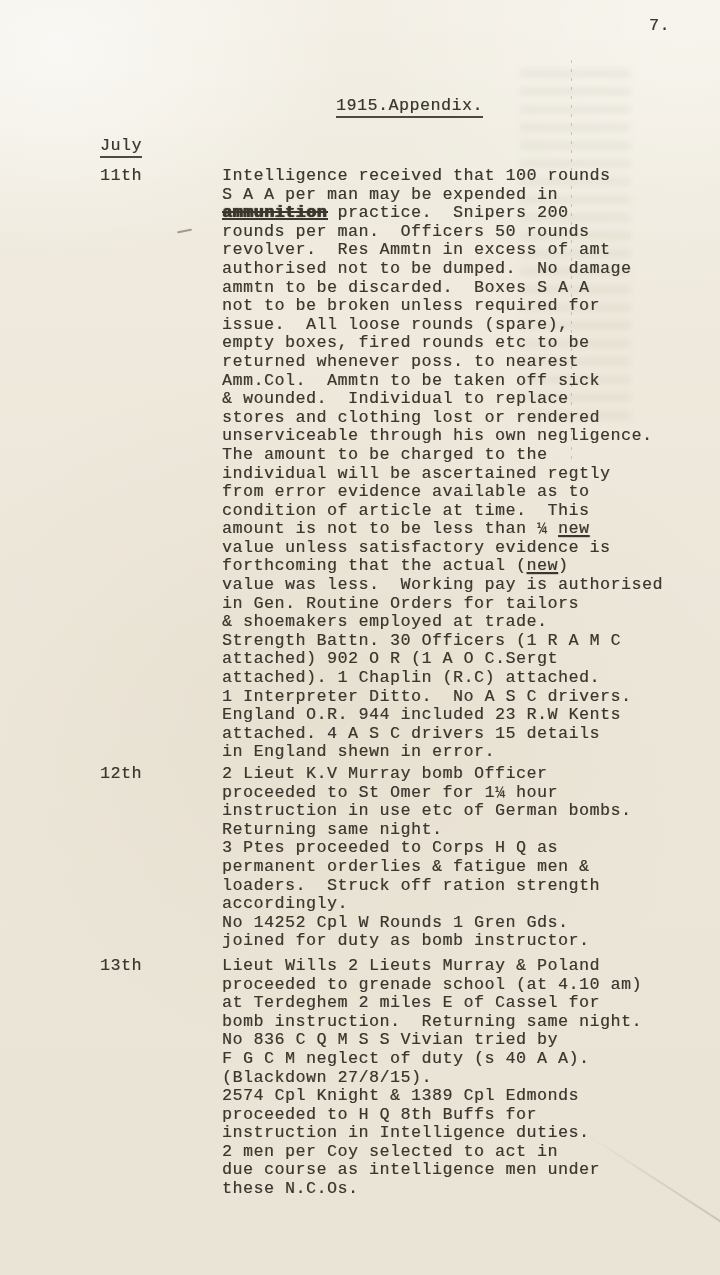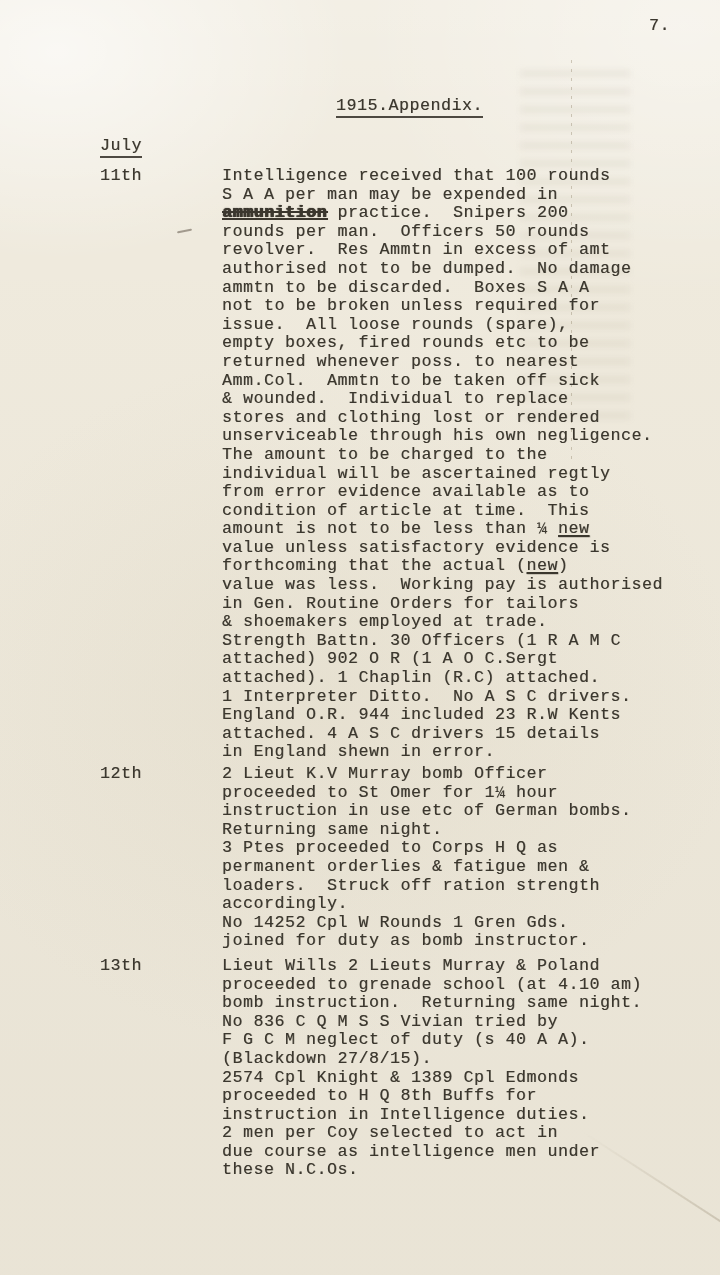--- a/index.html
+++ b/index.html
@@ -139,20 +139,21 @@
           <div class="line">accordingly.</div>
           <div class="line">No 14252 Cpl W Rounds 1 Gren Gds.</div>
           <div class="line">joined for duty as bomb instructor.</div>
         </div>
       </div>
       <div class="entry">
         <div class="day">13th</div>
         <div class="entry-body">
           <div class="line">Lieut Wills 2 Lieuts Murray &amp; Poland</div>
           <div class="line">proceeded to grenade school (at 4.10 am)</div>
+          <div class="line">at Terdeghem 2 miles E of Cassel for</div>
           <div class="line">bomb instruction.  Returning same night.</div>
           <div class="line">No 836 C Q M S S Vivian tried by</div>
           <div class="line">F G C M neglect of duty (s 40 A A).</div>
           <div class="line">(Blackdown 27/8/15).</div>
           <div class="line">2574 Cpl Knight &amp; 1389 Cpl Edmonds</div>
           <div class="line">proceeded to H Q 8th Buffs for</div>
           <div class="line">instruction in Intelligence duties.</div>
           <div class="line">2 men per Coy selected to act in</div>
           <div class="line">due course as intelligence men under</div>
           <div class="line">these N.C.Os.</div>

